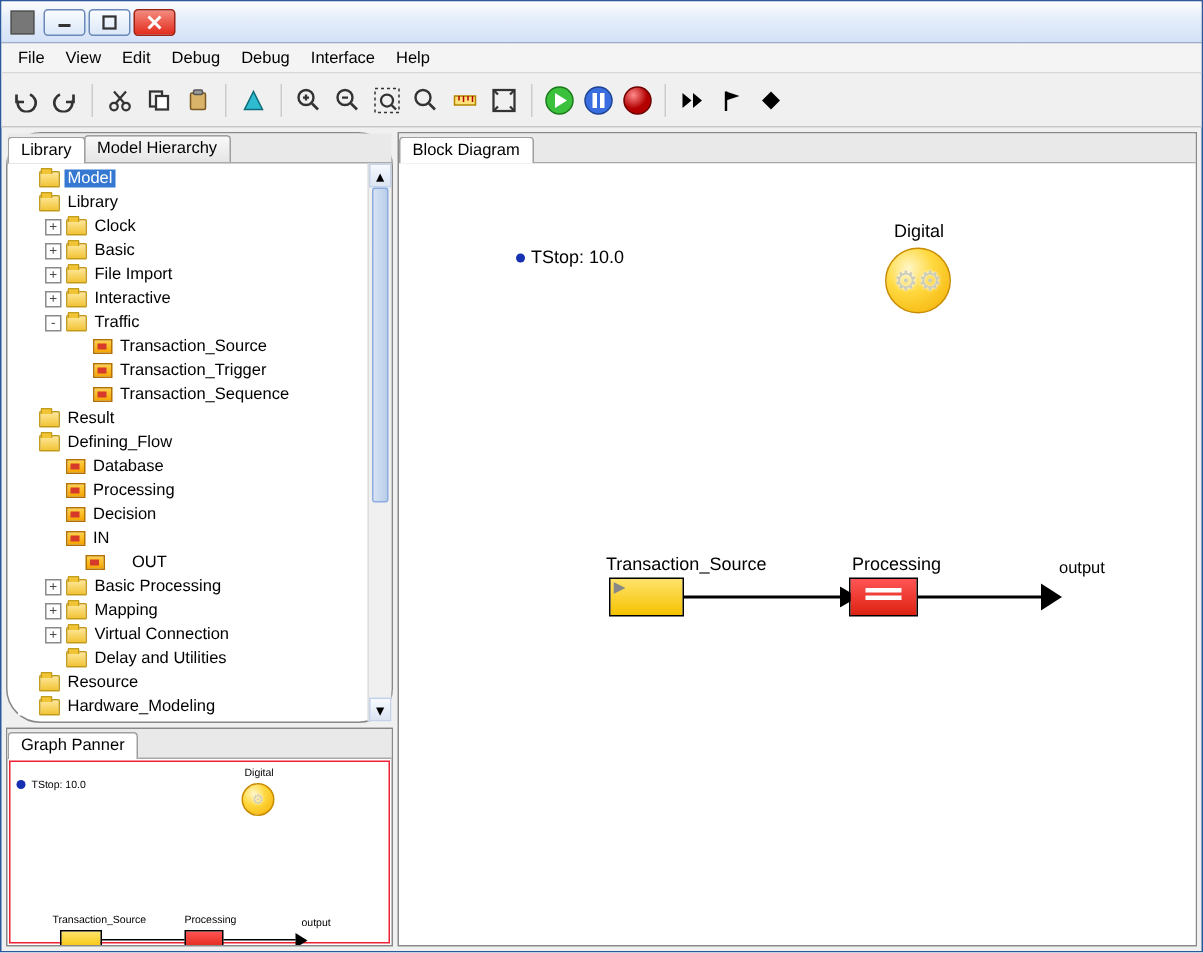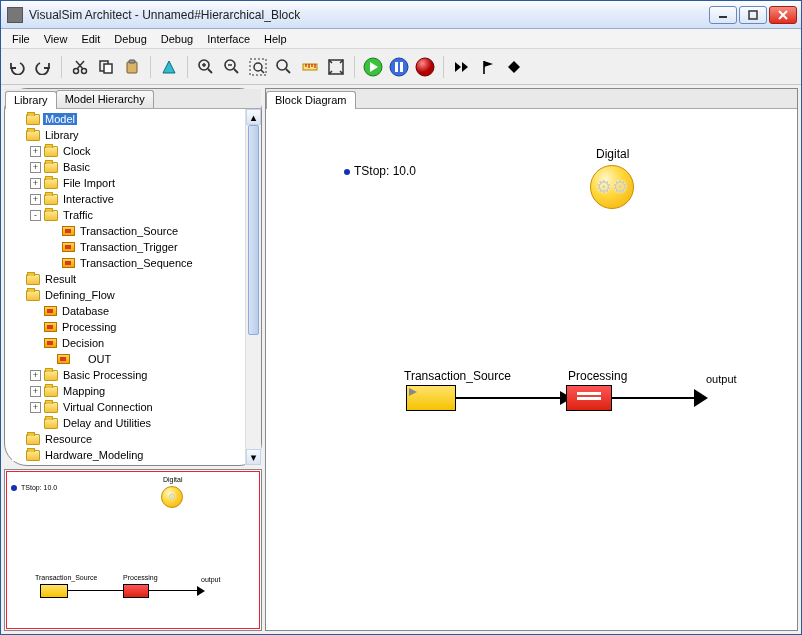--- a/index.html
+++ b/index.html
@@ -56,21 +56,20 @@
   .mini .wire { height:1px; }
   .mini .outarrow { border-left-width:8px; border-top-width:5px; border-bottom-width:5px; }
 </style>
 </head>
 <body>
 
 <div class="window">
 
   <div class="titlebar">
     <div class="app-icon"></div>
-    <div class="title">VisualSim Architect - Unnamed#Hierarchical_Block</div>
     <div class="winbtns">
       <div class="winbtn">
           <svg width="10" height="10">
             <line x1="1" y1="7" x2="9" y2="7" stroke="#333" stroke-width="2"></line>
           </svg>
         </div>
       <div class="winbtn">
           <svg width="10" height="10">
             <rect x="1" y="1" width="8" height="8" fill="none" stroke="#333" stroke-width="1.5"></rect>
           </svg>
@@ -300,20 +299,25 @@
             <div class="tnode" style="padding-left: 22px;">
               <div class="expander empty"></div>
               <div class="blockicon"></div>
               <span class="tlabel">Processing</span>
             </div>
             <div class="tnode" style="padding-left: 22px;">
               <div class="expander empty"></div>
               <div class="blockicon"></div>
               <span class="tlabel">Decision</span>
             </div>
+            <div class="tnode" style="padding-left: 22px;">
+              <div class="expander empty"></div>
+              <div class="blockicon"></div>
+              <span class="tlabel">IN</span>
+            </div>
             <div class="tnode" style="padding-left: 22px; gap: 13px;">
               <div class="expander empty"></div>
               <div class="blockicon"></div>
               <span class="tlabel">OUT</span>
             </div>
             <div class="tnode" style="padding-left: 22px;">
               <div class="expander">+</div>
               <div class="folder"></div>
               <span class="tlabel">Basic Processing</span>
             </div>
@@ -344,20 +348,23 @@
             </div>
             <div class="scrollbar-y">
             <div class="scrollbtn" style="top:0">▴</div>
             <div class="thumb" style="top:16px;height:210px"></div>
             <div class="scrollbtn" style="bottom:0">▾</div>
           </div>
         </div>
       </div>
 
       <div class="panel panner">
+        <div class="tabs">
+            <div class="tab active">Graph Panner</div>
+          </div>
         <div class="panner-body mini">
           <div class="redviewport" style="left:1px;top:1px;right:1px;bottom:1px"></div>
           <div class="lbl" style="left:6px;top:14px"><span class="tstop-dot"></span><span>TStop: 10.0</span></div>
           <div class="lbl" style="left:158px;top:6px">Digital</div>
           <div class="digital-ball" style="left:156px;top:16px">
               <span class="gear">⚙</span>
             </div>
           <div class="lbl" style="left:30px;top:104px">Transaction_Source</div>
           <div class="nodebox yellow" style="left:35px;top:114px;width:28px;height:14px"></div>
           <div class="wire" style="left:63px;top:120px;width:55px"></div>

